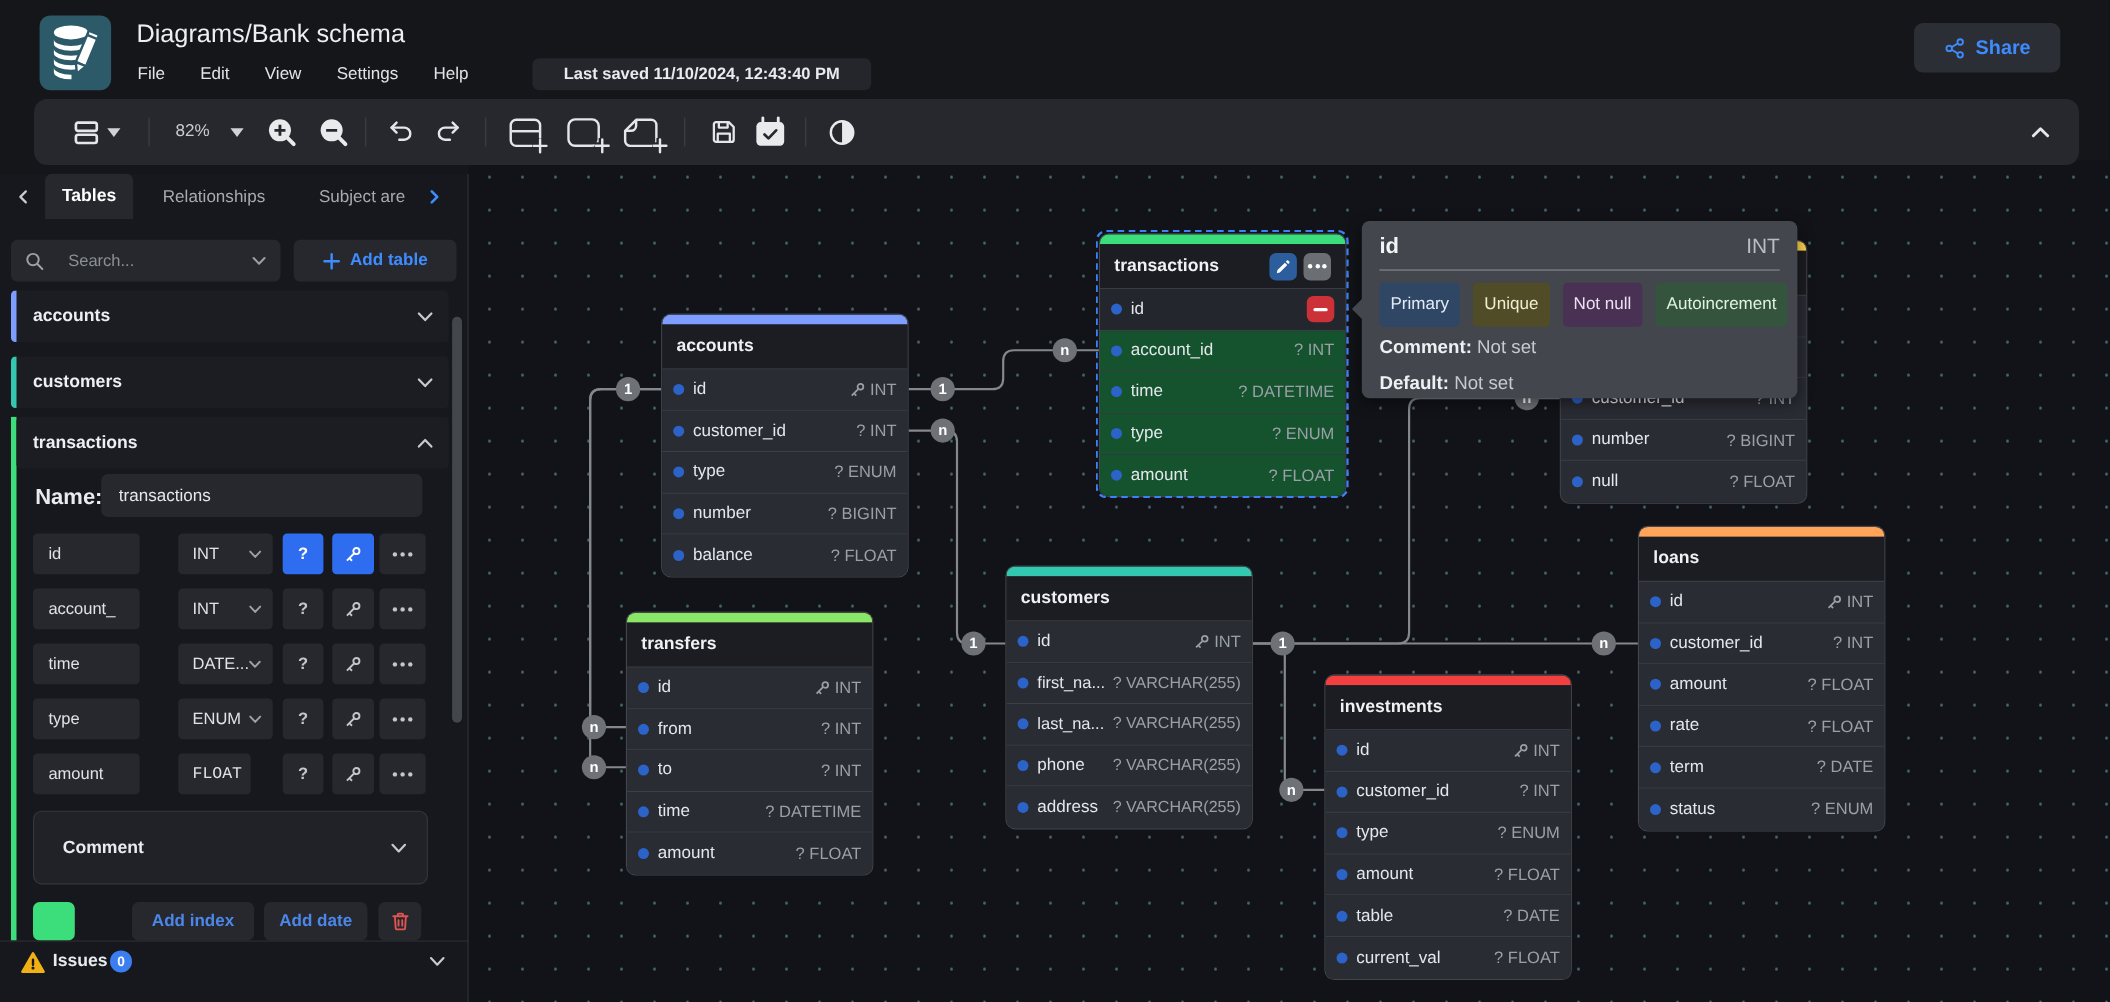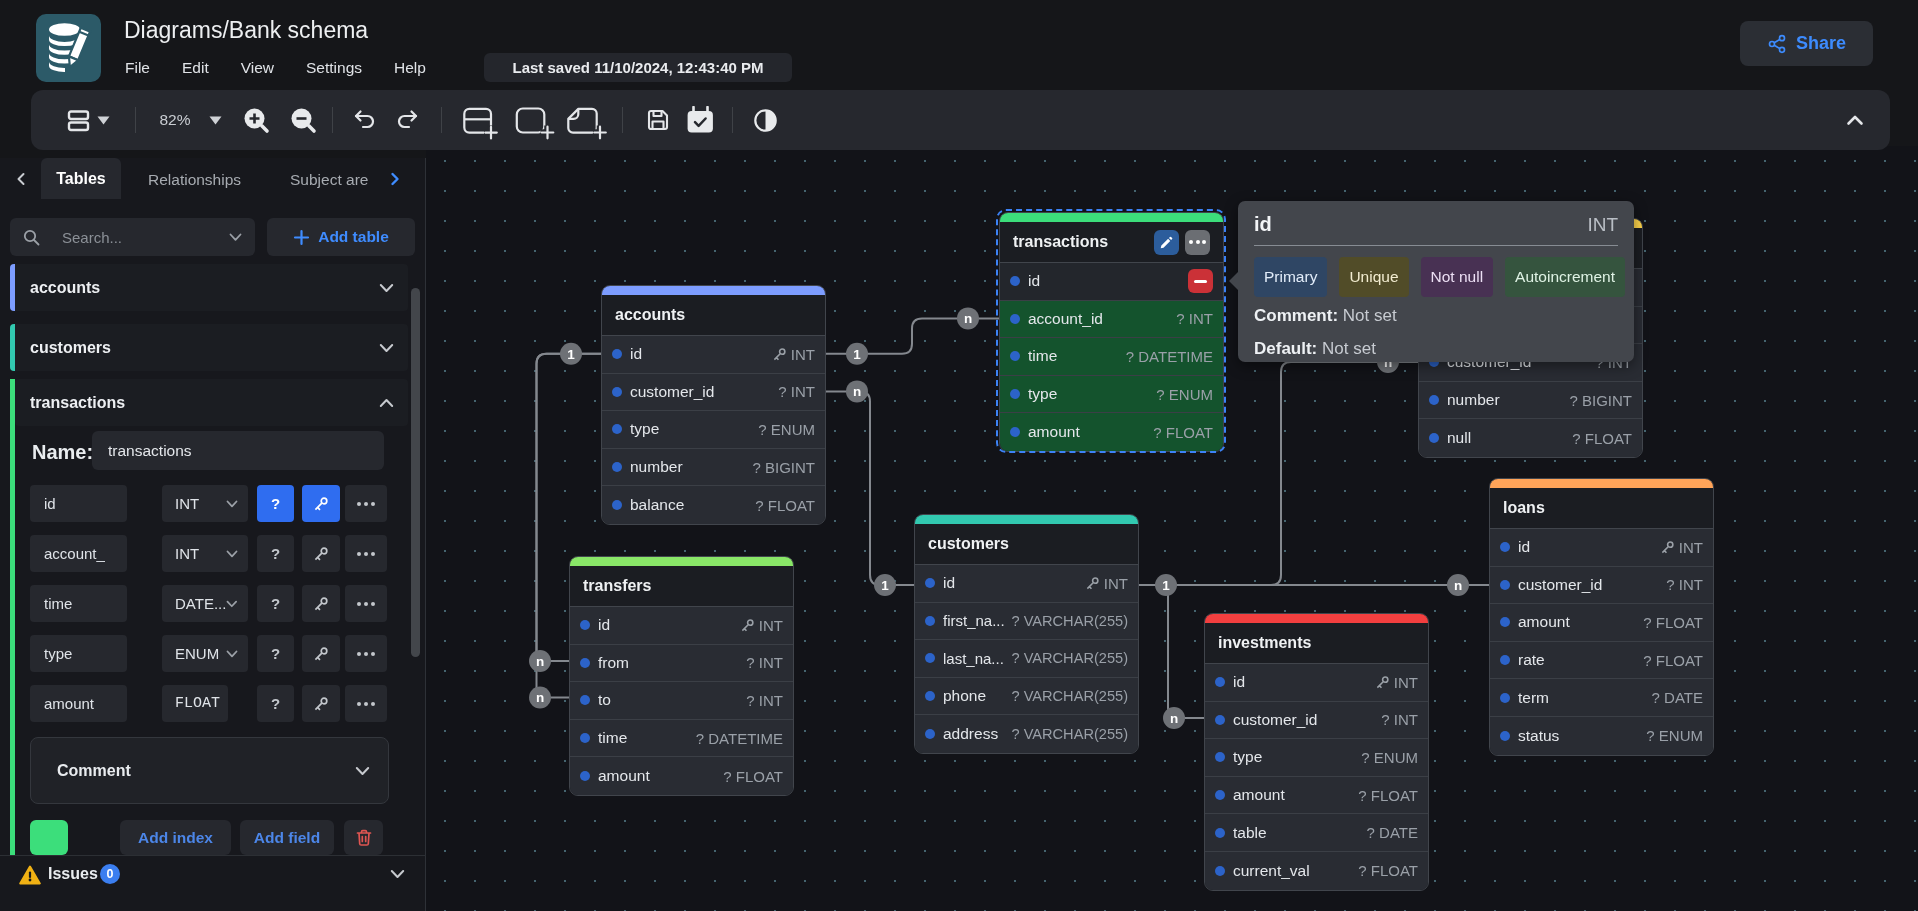--- a/index.html
+++ b/index.html
@@ -688,21 +688,21 @@
 
     <div class="abs" style="left:30px; top:579px; width:359px; height:67px; background:#202227; border:1px solid #34373d; border-radius:8px; display:flex; align-items:center;">
       <span style="margin-left:26px; font-size:16px; font-weight:bold; color:#e9ecef;">Comment</span>
       <svg style="margin-left:auto; margin-right:18px" width="15" height="10" viewBox="0 0 15 10" fill="none" stroke="#c6c9ce" stroke-width="2" stroke-linecap="round" stroke-linejoin="round">
           <path d="M1.8 2 L7.5 8 L13.2 2"></path>
         </svg>
     </div>
 
     <div class="abs" style="left:30px; top:662px; width:38px; height:35px; background:#3cde7b; border-radius:6px;"></div>
     <div class="sbox" style="left:120px; top:662px; width:111px; height:35px; display:flex; align-items:center; justify-content:center; font-size:15.5px; font-weight:bold; color:#4c86e8;">Add index</div>
-    <div class="sbox" style="left:240px; top:662px; width:94px; height:35px; display:flex; align-items:center; justify-content:center; font-size:15.5px; font-weight:bold; color:#4c86e8;">Add field</div>
+    <div class="sbox" style="left:240px; top:662px; width:94px; height:35px; display:flex; align-items:center; justify-content:center; font-size:15.5px; font-weight:bold; color:#4c86e8;">Add date</div>
     <div class="sbox" style="left:344px; top:662px; width:39px; height:35px; display:flex; align-items:center; justify-content:center;">
       <svg width="16" height="17" viewBox="0 0 16 17" fill="none" stroke="#e05552" stroke-width="1.7" stroke-linecap="round" stroke-linejoin="round">
           <path d="M1.5 4 h13 M5.5 4 V2.8 a1.2 1.2 0 0 1 1.2 -1.2 h2.6 a1.2 1.2 0 0 1 1.2 1.2 V4 M3 4 l0.7 10.7 a1.4 1.4 0 0 0 1.4 1.3 h5.8 a1.4 1.4 0 0 0 1.4 -1.3 L13 4 M6.3 7.5 v5 M9.7 7.5 v5"></path>
         </svg>
     </div>
 
     <div class="abs" style="left:411px; top:130px; width:9px; height:369px; background:#43464b; border-radius:5px;"></div>
 
     <div class="abs" style="left:0; top:697px; width:426px; height:56px; border-top:1px solid #2c2f34;">
       <svg class="abs" style="left:19px; top:9px" width="22" height="20" viewBox="0 0 22 20">

